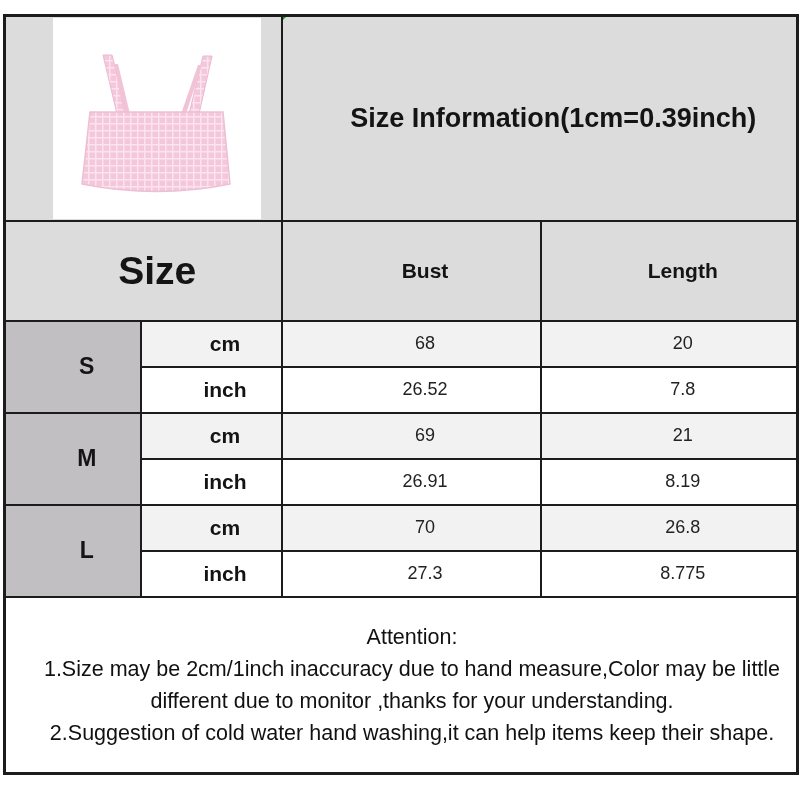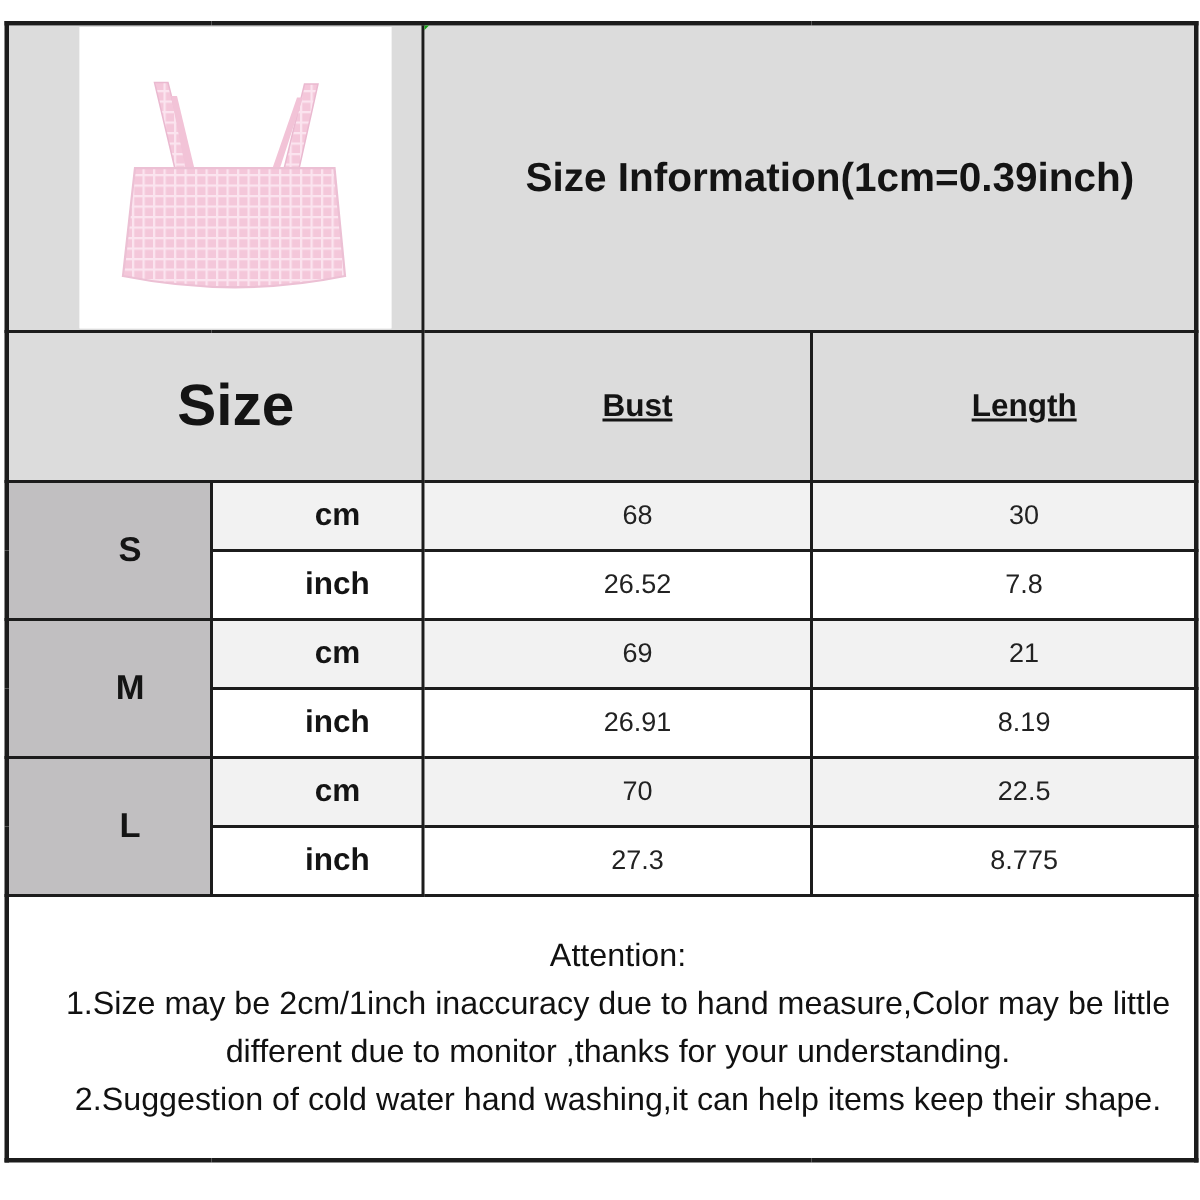--- a/index.html
+++ b/index.html
@@ -63,21 +63,21 @@
     border-right: 13px solid transparent;
   }
 
   
   td.head-cell {
     height: 100px;
     background: #dcdcdc;
     font-weight: bold;
   }
   td.head-size { font-size: 39px; }
-  td.head-measure { font-size: 21px; text-decoration: underline; }
+  td.head-measure { font-size: 21px; }
 
   
   td.size-label {
     background: #c1bfc1;
     font-weight: bold;
     font-size: 23px;
   }
   tr.row-cm td.data-cell, tr.row-cm td.unit-cell { background: #f2f2f2; }
   tr.row-inch td.data-cell, tr.row-inch td.unit-cell { background: #ffffff; margin-left: 36px; }
   td.unit-cell {
@@ -149,21 +149,21 @@
     <tr>
       <td colspan="2" class="head-cell head-size">Size</td>
       <td class="head-cell head-measure">Bust</td>
       <td class="head-cell head-measure">Length</td>
     </tr>
 
     <tr class="row-cm">
       <td rowspan="2" class="size-label">S</td>
       <td class="unit-cell">cm</td>
       <td class="data-cell">68</td>
-      <td class="data-cell">30</td>
+      <td class="data-cell">20</td>
     </tr>
     <tr class="row-inch">
       <td class="unit-cell">inch</td>
       <td class="data-cell">26.52</td>
       <td class="data-cell">7.8</td>
     </tr>
 
     <tr class="row-cm">
       <td rowspan="2" class="size-label">M</td>
       <td class="unit-cell">cm</td>
@@ -173,21 +173,21 @@
     <tr class="row-inch">
       <td class="unit-cell">inch</td>
       <td class="data-cell">26.91</td>
       <td class="data-cell">8.19</td>
     </tr>
 
     <tr class="row-cm">
       <td rowspan="2" class="size-label">L</td>
       <td class="unit-cell">cm</td>
       <td class="data-cell">70</td>
-      <td class="data-cell">22.5</td>
+      <td class="data-cell">26.8</td>
     </tr>
     <tr class="row-inch">
       <td class="unit-cell">inch</td>
       <td class="data-cell">27.3</td>
       <td class="data-cell">8.775</td>
     </tr>
 
     <tr>
       <td colspan="4" class="note-cell">
         <div class="note-line">Attention:</div>

